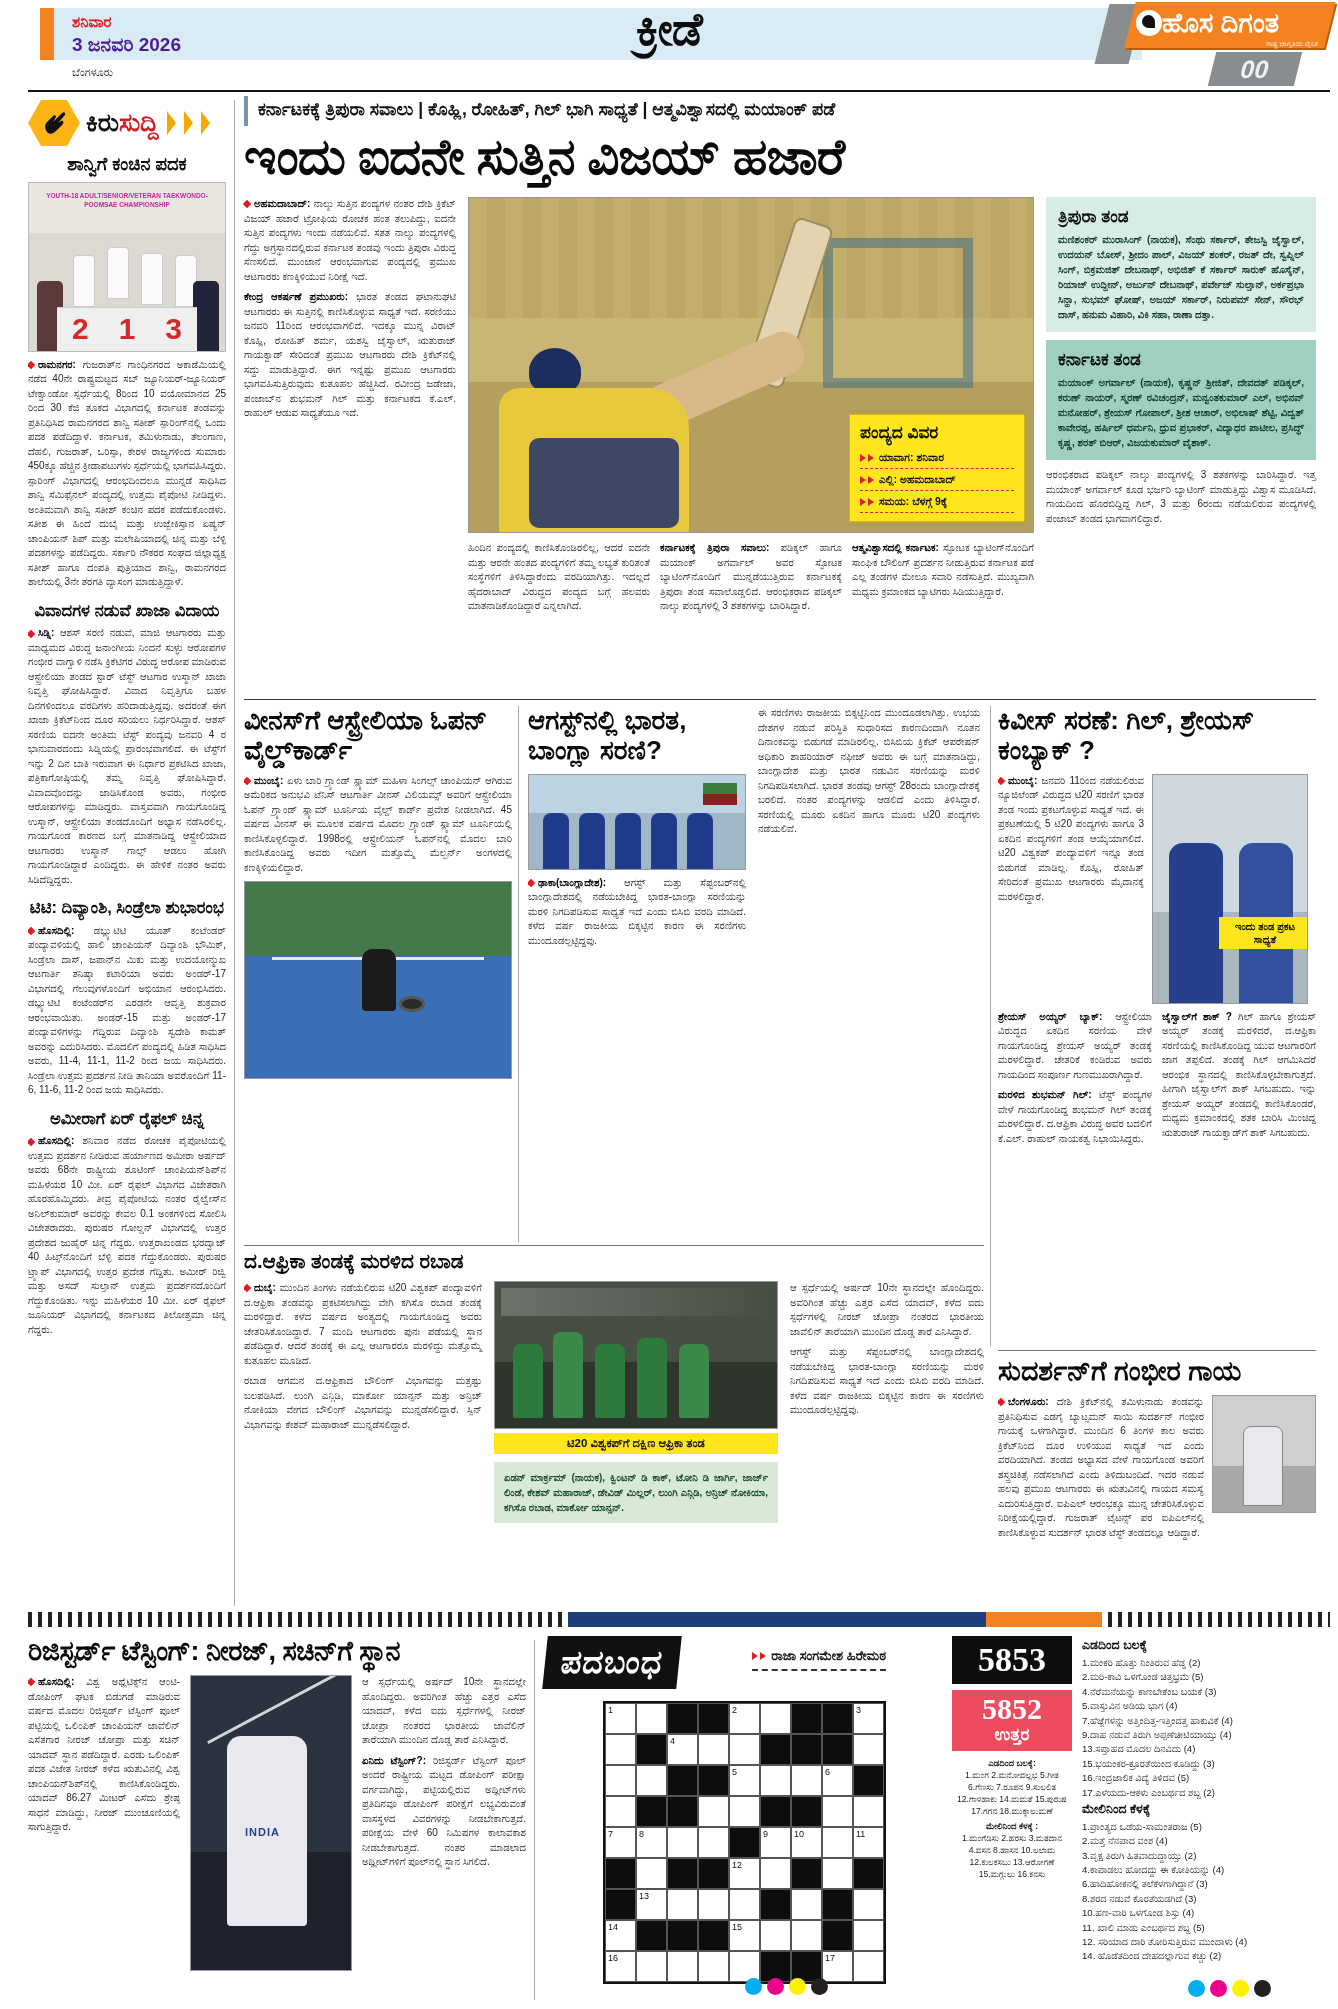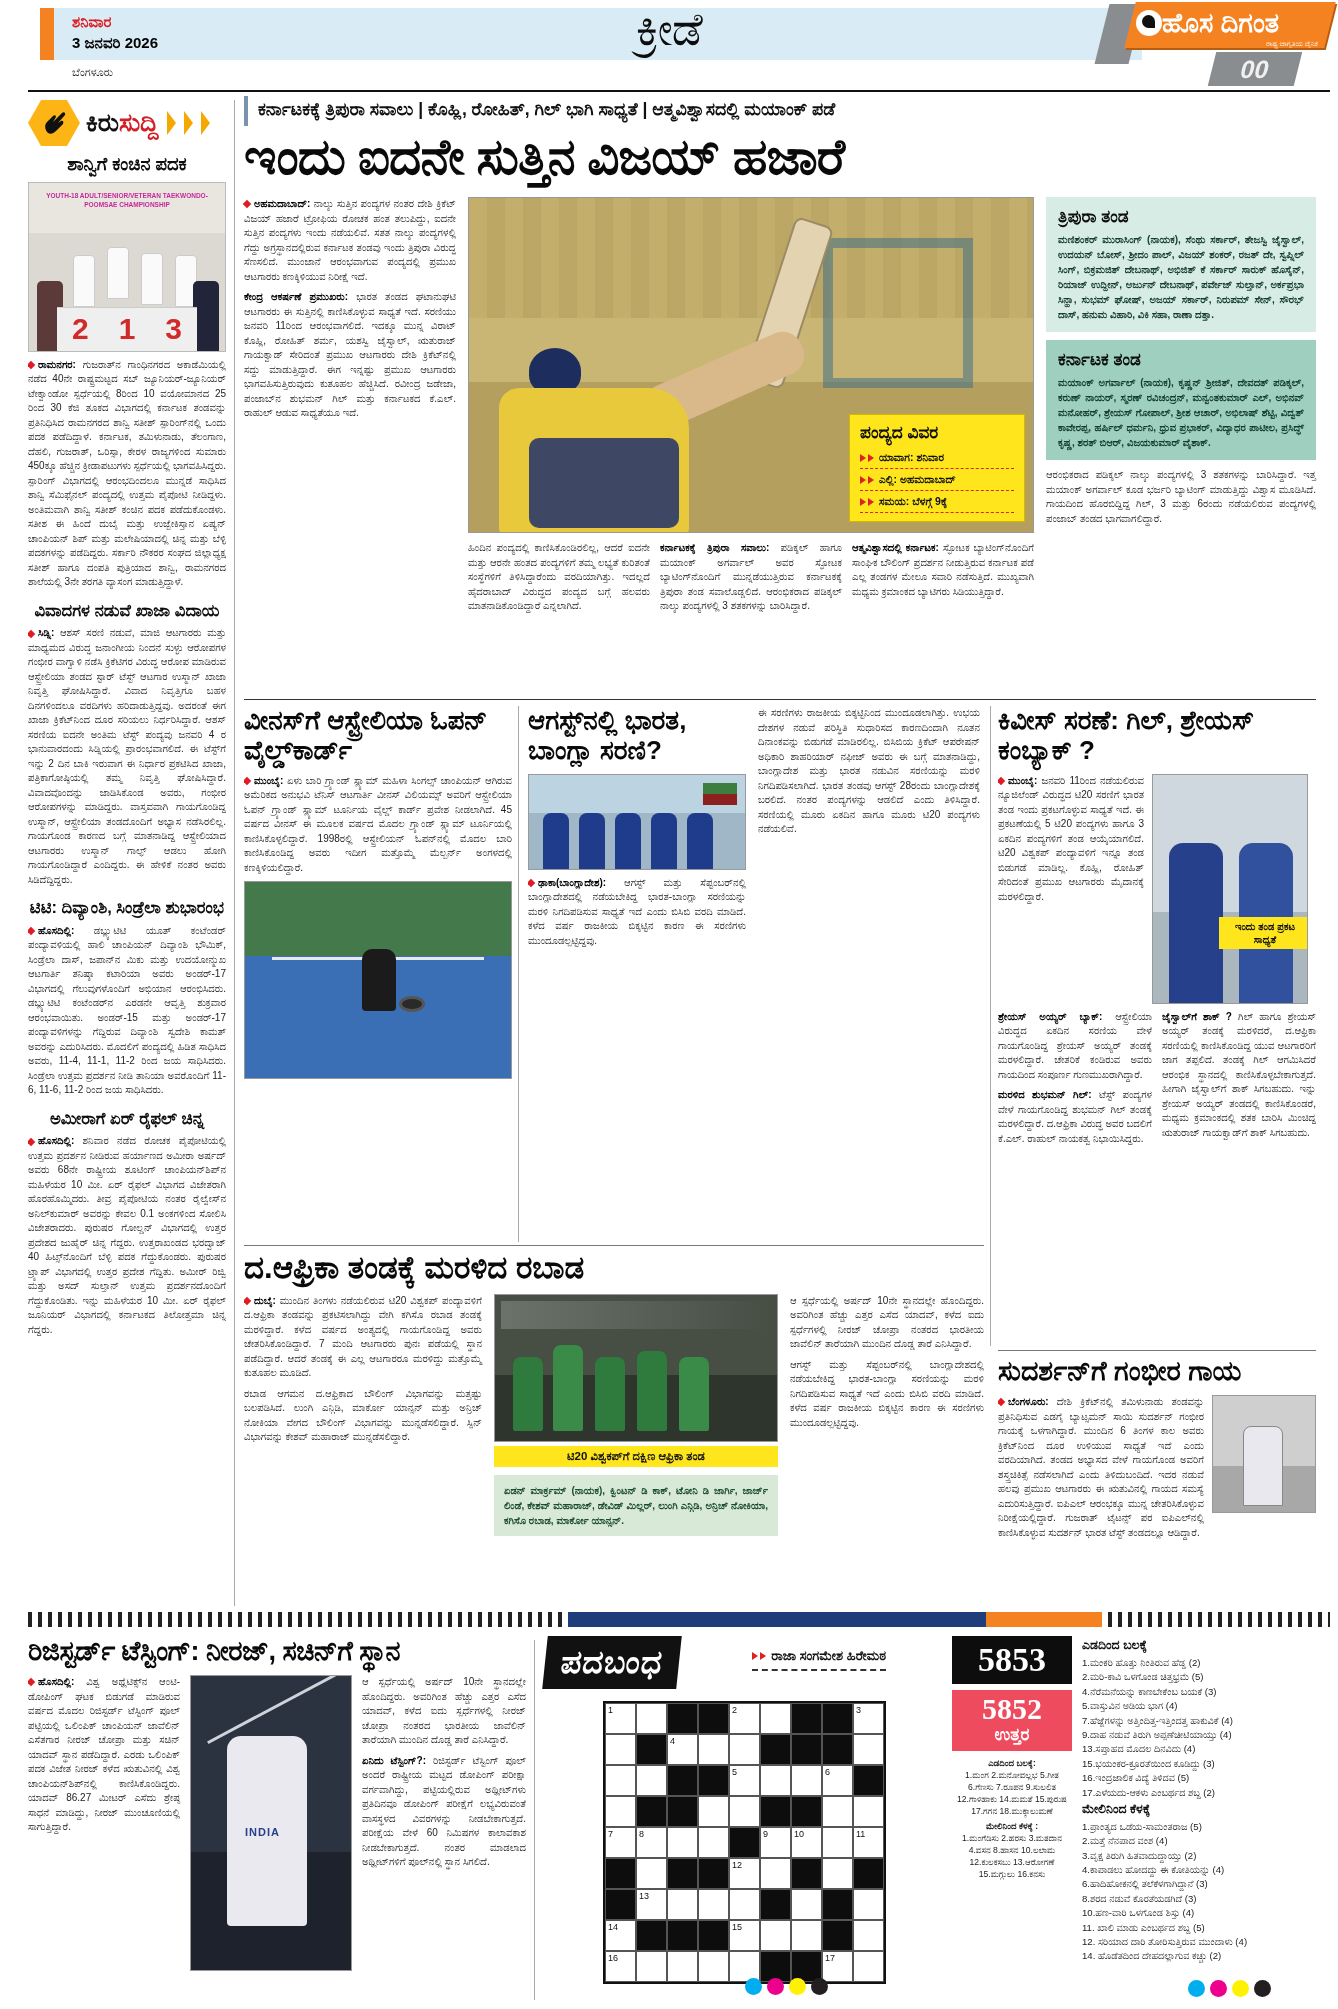--- a/index.html
+++ b/index.html
@@ -5,23 +5,23 @@
   * { margin:0; padding:0; box-sizing:border-box; }
   html,body { background:#e8e8e8; }
   body { font-family:"Liberation Sans", sans-serif; color:#1a1a1a; }
   #page { position:relative; width:1338px; height:2009px; background:#fff; margin:0 auto; overflow:hidden; }
 
   
   #header { position:absolute; left:0; top:0; width:1338px; height:90px; }
   .hd-strip { position:absolute; left:54px; top:8px; width:1088px; height:52px; background:#d9ecf5; }
   .hd-orange { position:absolute; left:40px; top:8px; width:14px; height:52px; background:#f58220; }
   .hd-day { position:absolute; left:72px; top:13px; font-size:15px; font-weight:bold; color:#e01b22; }
-  .hd-date { position:absolute; left:72px; top:34px; font-size:15px; font-weight:bold; color:#000000; }
+  .hd-date { position:absolute; left:72px; top:34px; font-size:19px; font-weight:bold; color:#4c1d95; }
   .hd-city { position:absolute; left:72px; top:66px; font-size:11px; color:#222; }
-  .hd-section { position:absolute; left:0; right:0; top:2px; text-align:center; font-size:46px; font-weight:400; letter-spacing:-1px; color:#0d0d0d; }
+  .hd-section { position:absolute; left:0; right:0; top:2px; text-align:center; font-size:46px; font-weight:700; letter-spacing:-1px; color:#0d0d0d; }
   .mast { position:absolute; right:6px; top:0; width:218px; height:88px; }
   .mast-gray { position:absolute; left:-12px; top:4px; width:34px; height:60px; background:#8a8d90; transform:skewX(-14deg); }
   .mast-orange { position:absolute; left:16px; top:2px; width:200px; height:46px; background:#f58220; transform:skewX(-14deg); box-shadow:2px 2px 0 #b55e12; }
   .mast-title { position:absolute; left:48px; top:8px; font-size:27px; font-weight:800; color:#fff; white-space:nowrap; }
   .mast-tag { position:absolute; right:14px; top:40px; font-size:7px; color:#fff; }
   .mast-logo { position:absolute; left:22px; top:10px; width:26px; height:26px; background:#fff; border-radius:50%; }
   .mast-logo i { position:absolute; left:6px; top:5px; width:13px; height:13px; background:#111; border-radius:50% 50% 0 50%; }
   .mast-num { position:absolute; right:34px; top:52px; width:86px; height:34px; background:#8a8d90; transform:skewX(-14deg); color:#f0f0f0; font-size:25px; font-weight:800; text-align:center; line-height:34px; }
   #rule-top { position:absolute; left:28px; top:90px; width:1302px; border-top:2px solid #111; }
 
@@ -333,21 +333,21 @@
       </div>
       <div class="c">
         <p class="p"><b>ಜೈಸ್ವಾಲ್‌ಗೆ ಶಾಕ್ ?</b> <span>ಗಿಲ್ ಹಾಗೂ ಶ್ರೇಯಸ್ ಅಯ್ಯರ್ ತಂಡಕ್ಕೆ ಮರಳಿದರೆ, ದ.ಆಫ್ರಿಕಾ ಸರಣಿಯಲ್ಲಿ ಕಾಣಿಸಿಕೊಂಡಿದ್ದ ಯುವ ಆಟಗಾರರಿಗೆ ಜಾಗ ತಪ್ಪಲಿದೆ. ತಂಡಕ್ಕೆ ಗಿಲ್ ಆಗಮಿಸಿದರೆ ಆರಂಭಿಕ ಸ್ಥಾನದಲ್ಲಿ ಕಾಣಿಸಿಕೊಳ್ಳಬೇಕಾಗುತ್ತದೆ. ಹೀಗಾಗಿ ಜೈಸ್ವಾಲ್‌ಗೆ ಶಾಕ್ ಸಿಗಬಹುದು. ಇನ್ನು ಶ್ರೇಯಸ್ ಅಯ್ಯರ್ ತಂಡದಲ್ಲಿ ಕಾಣಿಸಿಕೊಂಡರೆ, ಮಧ್ಯಮ ಕ್ರಮಾಂಕದಲ್ಲಿ ಶತಕ ಬಾರಿಸಿ ಮಿಂಚಿದ್ದ ಋತುರಾಜ್ ಗಾಯಕ್ವಾಡ್‌ಗೆ ಶಾಕ್ ಸಿಗಬಹುದು.</span></p>
       </div>
     </div>
   </div>
 
   <div class="hrule" style="left:244px; top:1245px; width:740px; border-top:1px solid #777;"></div>
 
   <div id="rabada">
-    <div class="feat-head" style="font-size:31px;">ದ.ಆಫ್ರಿಕಾ ತಂಡಕ್ಕೆ ಮರಳಿದ ರಬಾಡ</div>
+    <div class="feat-head" style="font-size:20px;">ದ.ಆಫ್ರಿಕಾ ತಂಡಕ್ಕೆ ಮರಳಿದ ರಬಾಡ</div>
     <div class="rb-row">
       <div class="rb-colA">
         <p class="p"><span class="diamond"></span><b>ದುಬೈ:</b> <span>ಮುಂದಿನ ತಿಂಗಳು ನಡೆಯಲಿರುವ ಟಿ20 ವಿಶ್ವಕಪ್ ಪಂದ್ಯಾವಳಿಗೆ ದ.ಆಫ್ರಿಕಾ ತಂಡವನ್ನು ಪ್ರಕಟಿಸಲಾಗಿದ್ದು ವೇಗಿ ಕಗಿಸೊ ರಬಾಡ ತಂಡಕ್ಕೆ ಮರಳಿದ್ದಾರೆ. ಕಳೆದ ವರ್ಷದ ಅಂತ್ಯದಲ್ಲಿ ಗಾಯಗೊಂಡಿದ್ದ ಅವರು ಚೇತರಿಸಿಕೊಂಡಿದ್ದಾರೆ. 7 ಮಂದಿ ಆಟಗಾರರು ಪುನಃ ಪಡೆಯಲ್ಲಿ ಸ್ಥಾನ ಪಡೆದಿದ್ದಾರೆ. ಆದರೆ ತಂಡಕ್ಕೆ ಈ ಎಲ್ಲ ಆಟಗಾರರೂ ಮರಳಿದ್ದು ಮತ್ತೊಮ್ಮೆ ಕುತೂಹಲ ಮೂಡಿದೆ.</span></p>
         <p class="p"><span>ರಬಾಡ ಆಗಮನ ದ.ಆಫ್ರಿಕಾದ ಬೌಲಿಂಗ್ ವಿಭಾಗವನ್ನು ಮತ್ತಷ್ಟು ಬಲಪಡಿಸಿದೆ. ಲುಂಗಿ ಎನ್ಗಿಡಿ, ಮಾರ್ಕೋ ಯಾನ್ಸನ್ ಮತ್ತು ಅನ್ರಿಚ್ ನೋಕಿಯಾ ವೇಗದ ಬೌಲಿಂಗ್ ವಿಭಾಗವನ್ನು ಮುನ್ನಡೆಸಲಿದ್ದಾರೆ. ಸ್ಪಿನ್ ವಿಭಾಗವನ್ನು ಕೇಶವ್ ಮಹಾರಾಜ್ ಮುನ್ನಡೆಸಲಿದ್ದಾರೆ.</span></p>
       </div>
       <div class="rb-colB">
         <div class="ph sa-photo">
           <div class="sa-cap"></div>
           <div class="sa-fig" style="left:18px;"></div>
           <div class="sa-fig" style="left:58px; height:86px; background:#3a8a48;"></div>

